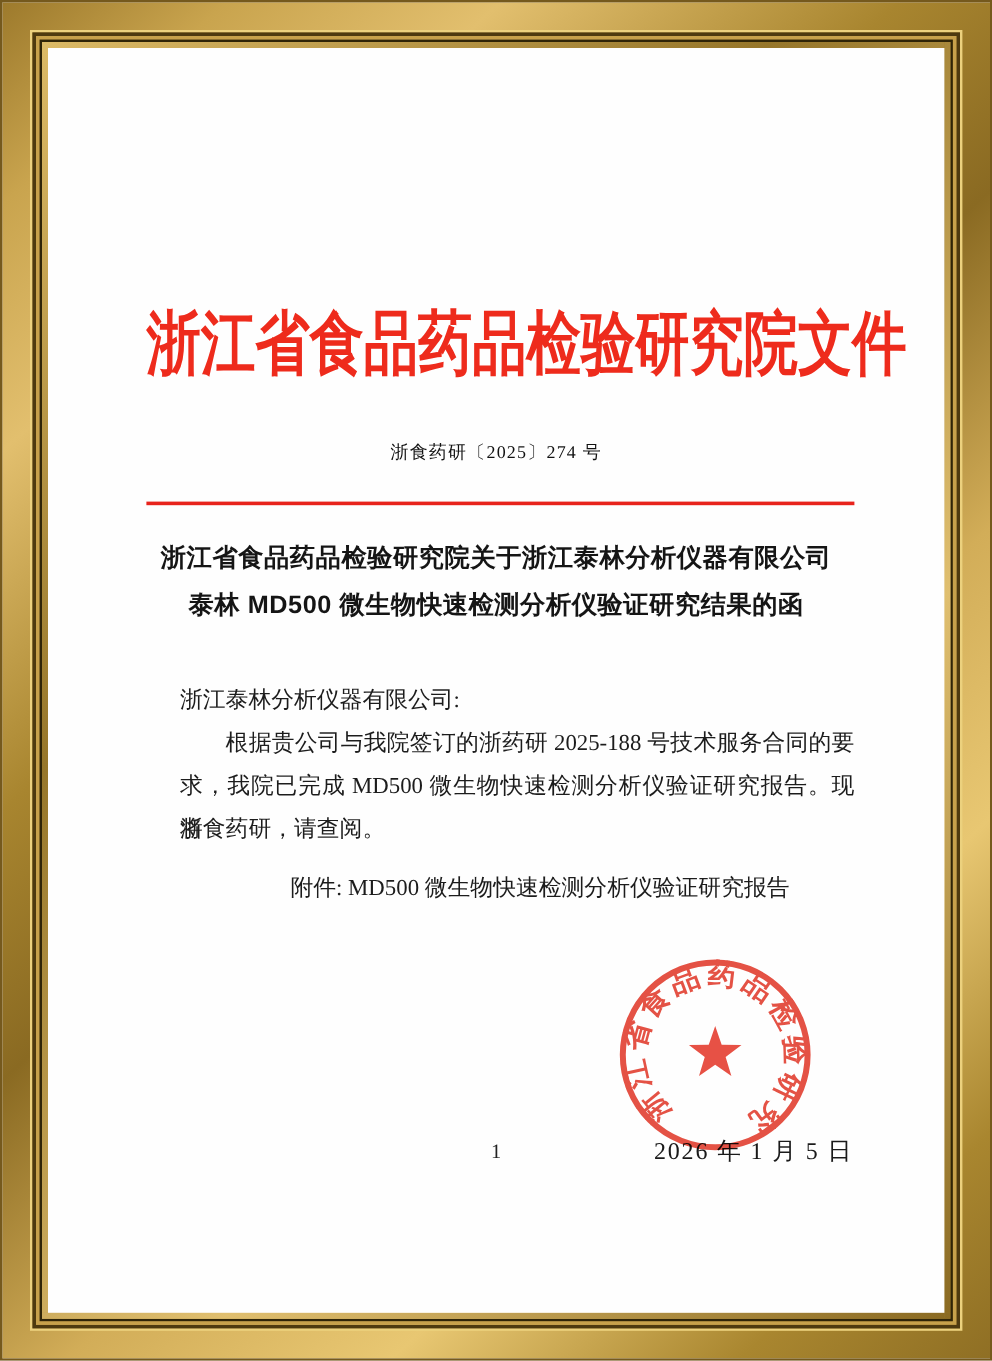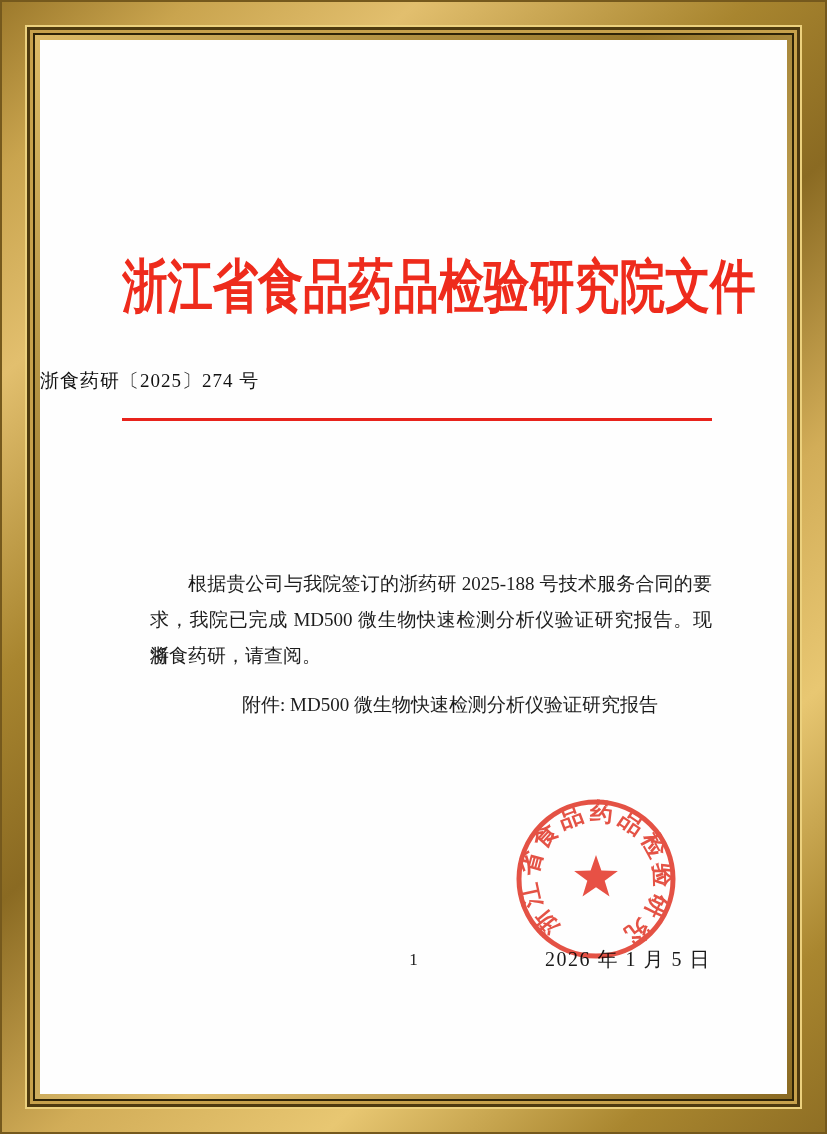--- a/index.html
+++ b/index.html
@@ -39,22 +39,22 @@
     text-align: center;
     font-size: 58px; line-height: 66px; font-weight: bold;
     color: #ee2b1c;
     white-space: nowrap;
     transform: scaleX(0.78);
     transform-origin: 50% 50%;
     font-family: "Liberation Serif", serif;
   }
   .doc-number {
     position: absolute; top: 328px; left: 0; right: 0;
-    text-align: left;
-    font-size: 19px; color: #111;
+    text-align: center;
+    font-size: 15px; color: #111;
     letter-spacing: 1px;
   }
   .red-rule {
     position: absolute; top: 378px; left: 82px;
     width: 590px; height: 3px;
     background: #e8231c;
   }
   .subject {
     position: absolute; top: 406px; left: 0; right: 0;
     text-align: center;
@@ -112,22 +112,27 @@
           <div class="r r4">
             <div class="r r5">
               <div class="paper">
 
                 <div class="agency-title">浙江省食品药品检验研究院文件</div>
 
                 <div class="doc-number">浙食药研〔2025〕274 号</div>
 
                 <div class="red-rule"></div>
 
+                <div class="subject">
+                  <div>浙江省食品药品检验研究院关于浙江泰林分析仪器有限公司</div>
+                  <div>泰林 MD500 微生物快速检测分析仪验证研究结果的函</div>
+                </div>
 
                 <div class="body-block">
+                  <div class="body-line">浙江泰林分析仪器有限公司:</div>
                   <div class="body-line indent2 just">根据贵公司与我院签订的浙药研 2025-188 号技术服务合同的要</div>
                   <div class="body-line just">求，我院已完成 MD500 微生物快速检测分析仪验证研究报告。现将</div>
                   <div class="body-line">浙食药研，请查阅。</div>
                   <div class="body-line indent2 attachment">附件: MD500 微生物快速检测分析仪验证研究报告</div>
                 </div>
 
                 <div class="date-line">2026 年 1 月 5 日</div>
 
                 <svg class="seal" viewBox="0 0 170 170">
                   <circle cx="85" cy="85" r="77" fill="none" stroke="#e23a2b" stroke-width="5"></circle>

